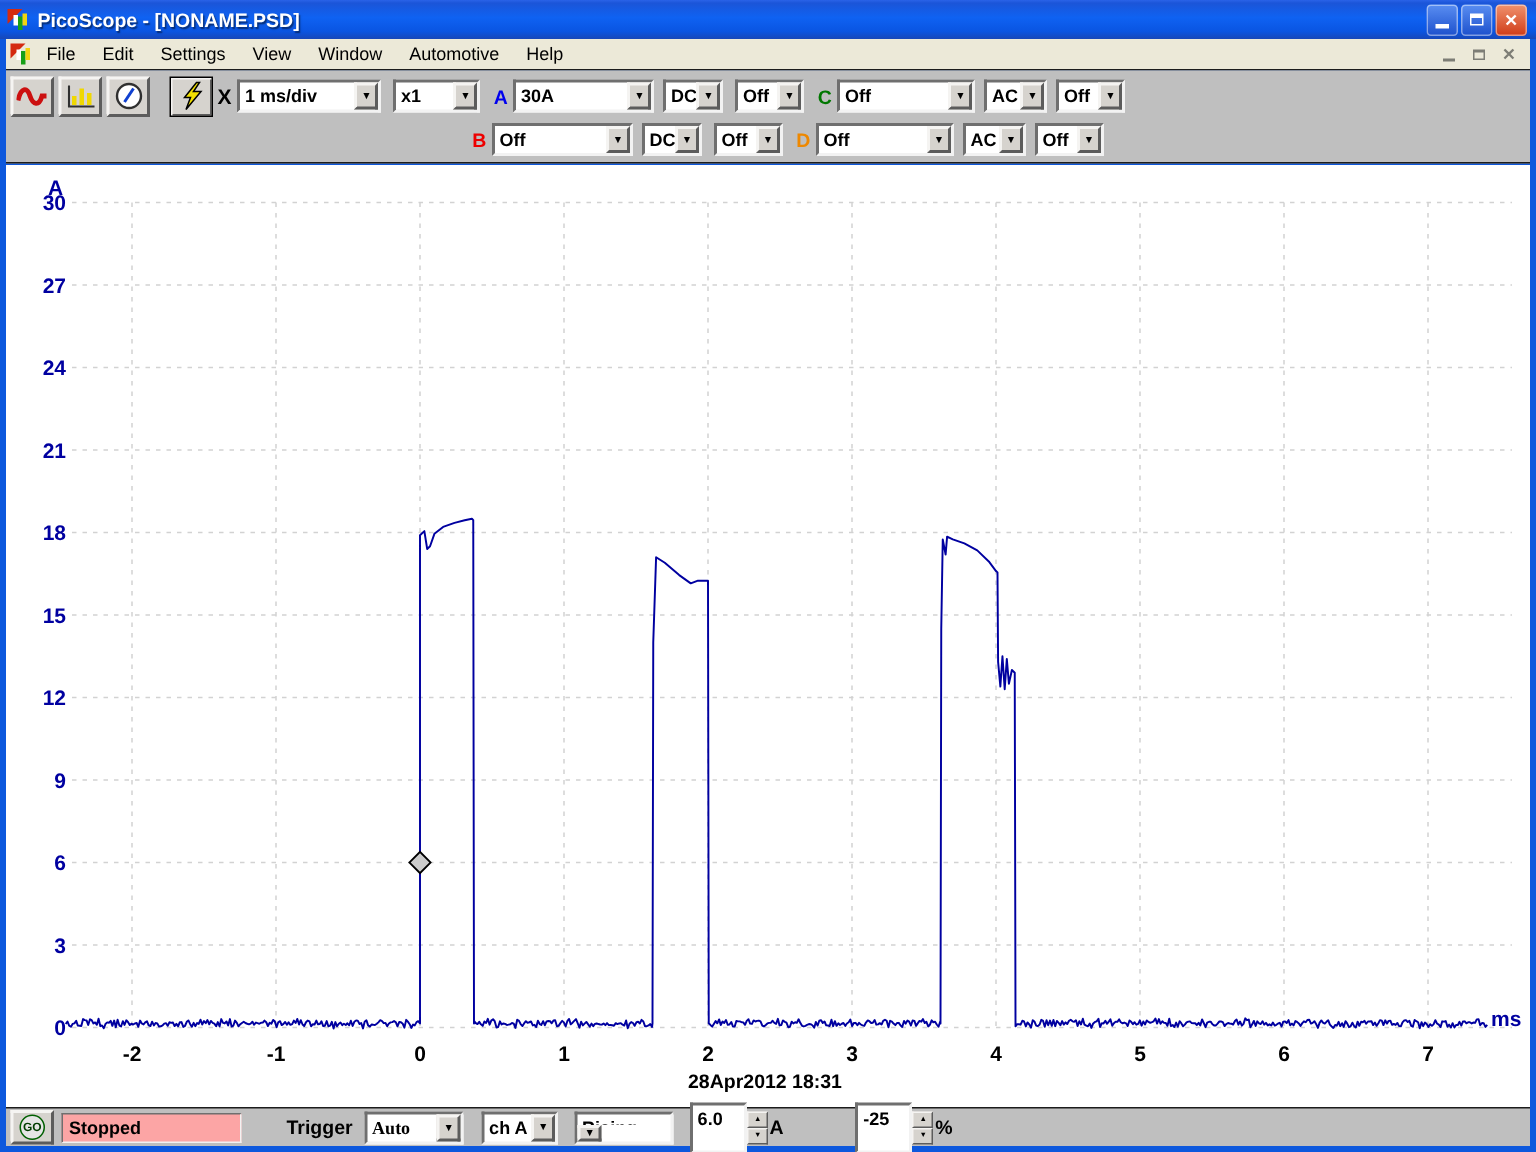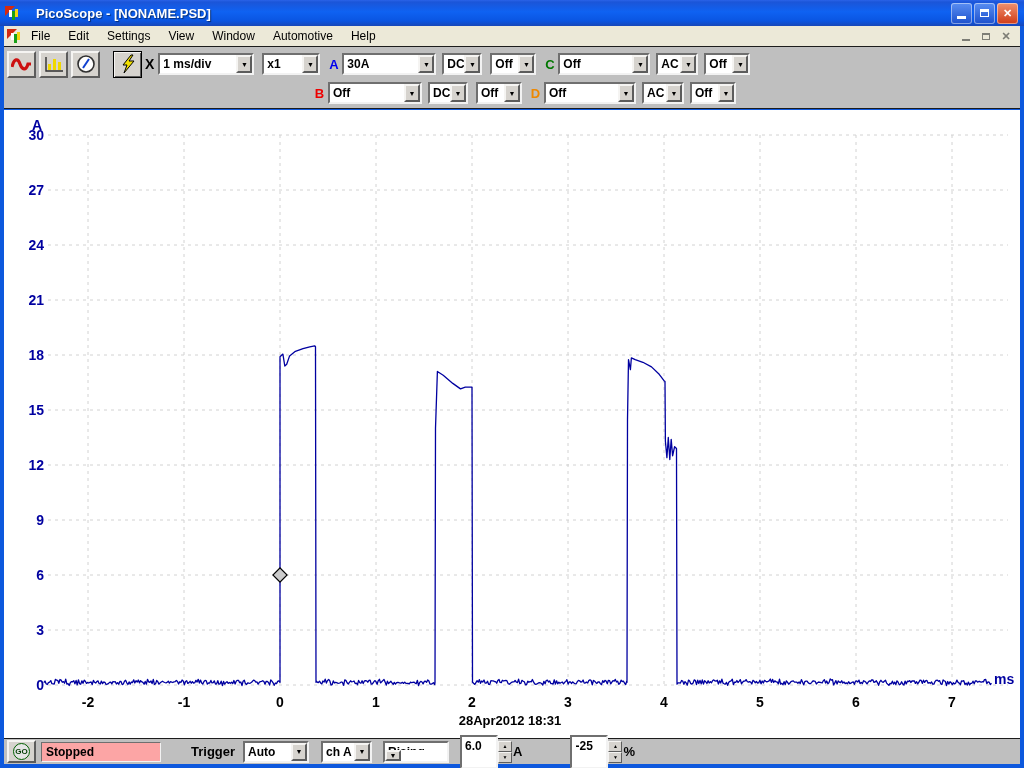--- a/index.html
+++ b/index.html
@@ -4,21 +4,21 @@
 <style>
   * { margin:0; padding:0; box-sizing:border-box; }
   html,body { width:1024px; height:768px; overflow:hidden; }
   body { font-family:"Liberation Sans", sans-serif; }
   #window { position:relative; width:1024px; height:768px; background:#0d58dd; }
 
   
   #titlebar {
     position:absolute; left:0; top:0; width:1024px; height:26px;
     background:linear-gradient(180deg,#2a63e8 0%,#1b55d8 8%,#0f62f2 45%,#0a55e2 80%,#1747b8 100%);
-    display:flex; align-items:center; padding:0 4px; color:#fff;gap:11px;
+    display:flex; align-items:center; padding:0 4px; color:#fff;
   }
   .title-text { font-weight:bold; font-size:13px; margin-left:5px; flex:1;
     text-shadow:1px 1px 1px rgba(0,0,0,.5); white-space:nowrap; }
   .tb-btns { display:flex; gap:2px; margin-right:2px; }
   .tb-btn {
     width:21px; height:21px; border-radius:3px; display:flex; align-items:center; justify-content:center;
     background:linear-gradient(180deg,#5a8ef2,#1c50cc); box-shadow:inset 0 0 0 1px rgba(255,255,255,.45);
     color:#fff; font-weight:bold; font-size:11px; cursor:default;
   }
   .tb-btn.close { background:linear-gradient(180deg,#f0926f,#cf3b16); }
@@ -76,21 +76,21 @@
   #go-btn { width:29px; height:23px; margin-left:3px; background:#d6d3ce;
     border:2px solid; border-color:#f5f4f2 #5c5c5c #5c5c5c #f5f4f2;
     display:flex; align-items:center; justify-content:center; }
   #go-circle { width:17px; height:17px; border-radius:50%; background:#e5e5e5; border:1px solid #005f00;
     display:flex; align-items:center; justify-content:center; font-weight:bold; font-size:8px; color:#003c00; }
   #status-panel { width:120px; height:20px; margin-left:5px; background:#fca5a5;
     border:1px solid; border-color:#6f6f6f #f2f2f2 #f2f2f2 #6f6f6f;
     font-weight:bold; font-size:12px; padding:2px 4px; color:#000; }
   .sb-label { font-weight:bold; font-size:13px; color:#000; }
   #trigger-label { margin-left:30px; }
-  .sb-combo-auto { width:66px; margin-left:8px; }
+  .sb-combo-auto { width:66px; margin-left:8px;font-family:Liberation Serif, serif; }
   .sb-combo-ch { width:51px; margin-left:12px; }
   .sb-combo-edge { width:66px; margin-left:11px;flex-direction:column; }
   .edit { height:34px; background:#fff; border:2px solid; border-color:#6f6f6f #f2f2f2 #f2f2f2 #6f6f6f;
     font-weight:bold; font-size:12px; padding:2px 3px; color:#000; }
   #trig-level-edit { width:38px; margin-left:11px; }
   #trig-delay-edit { width:38px; margin-left:48px; }
   .spinner { display:flex; flex-direction:column; width:14px; height:22px; }
   .spin-btn { flex:1; background:#d6d3ce; border:1px solid; border-color:#f5f4f2 #5c5c5c #5c5c5c #f5f4f2;
     font-size:5px; display:flex; align-items:center; justify-content:center; color:#000; }
   .unit-label { margin-left:1px; }

